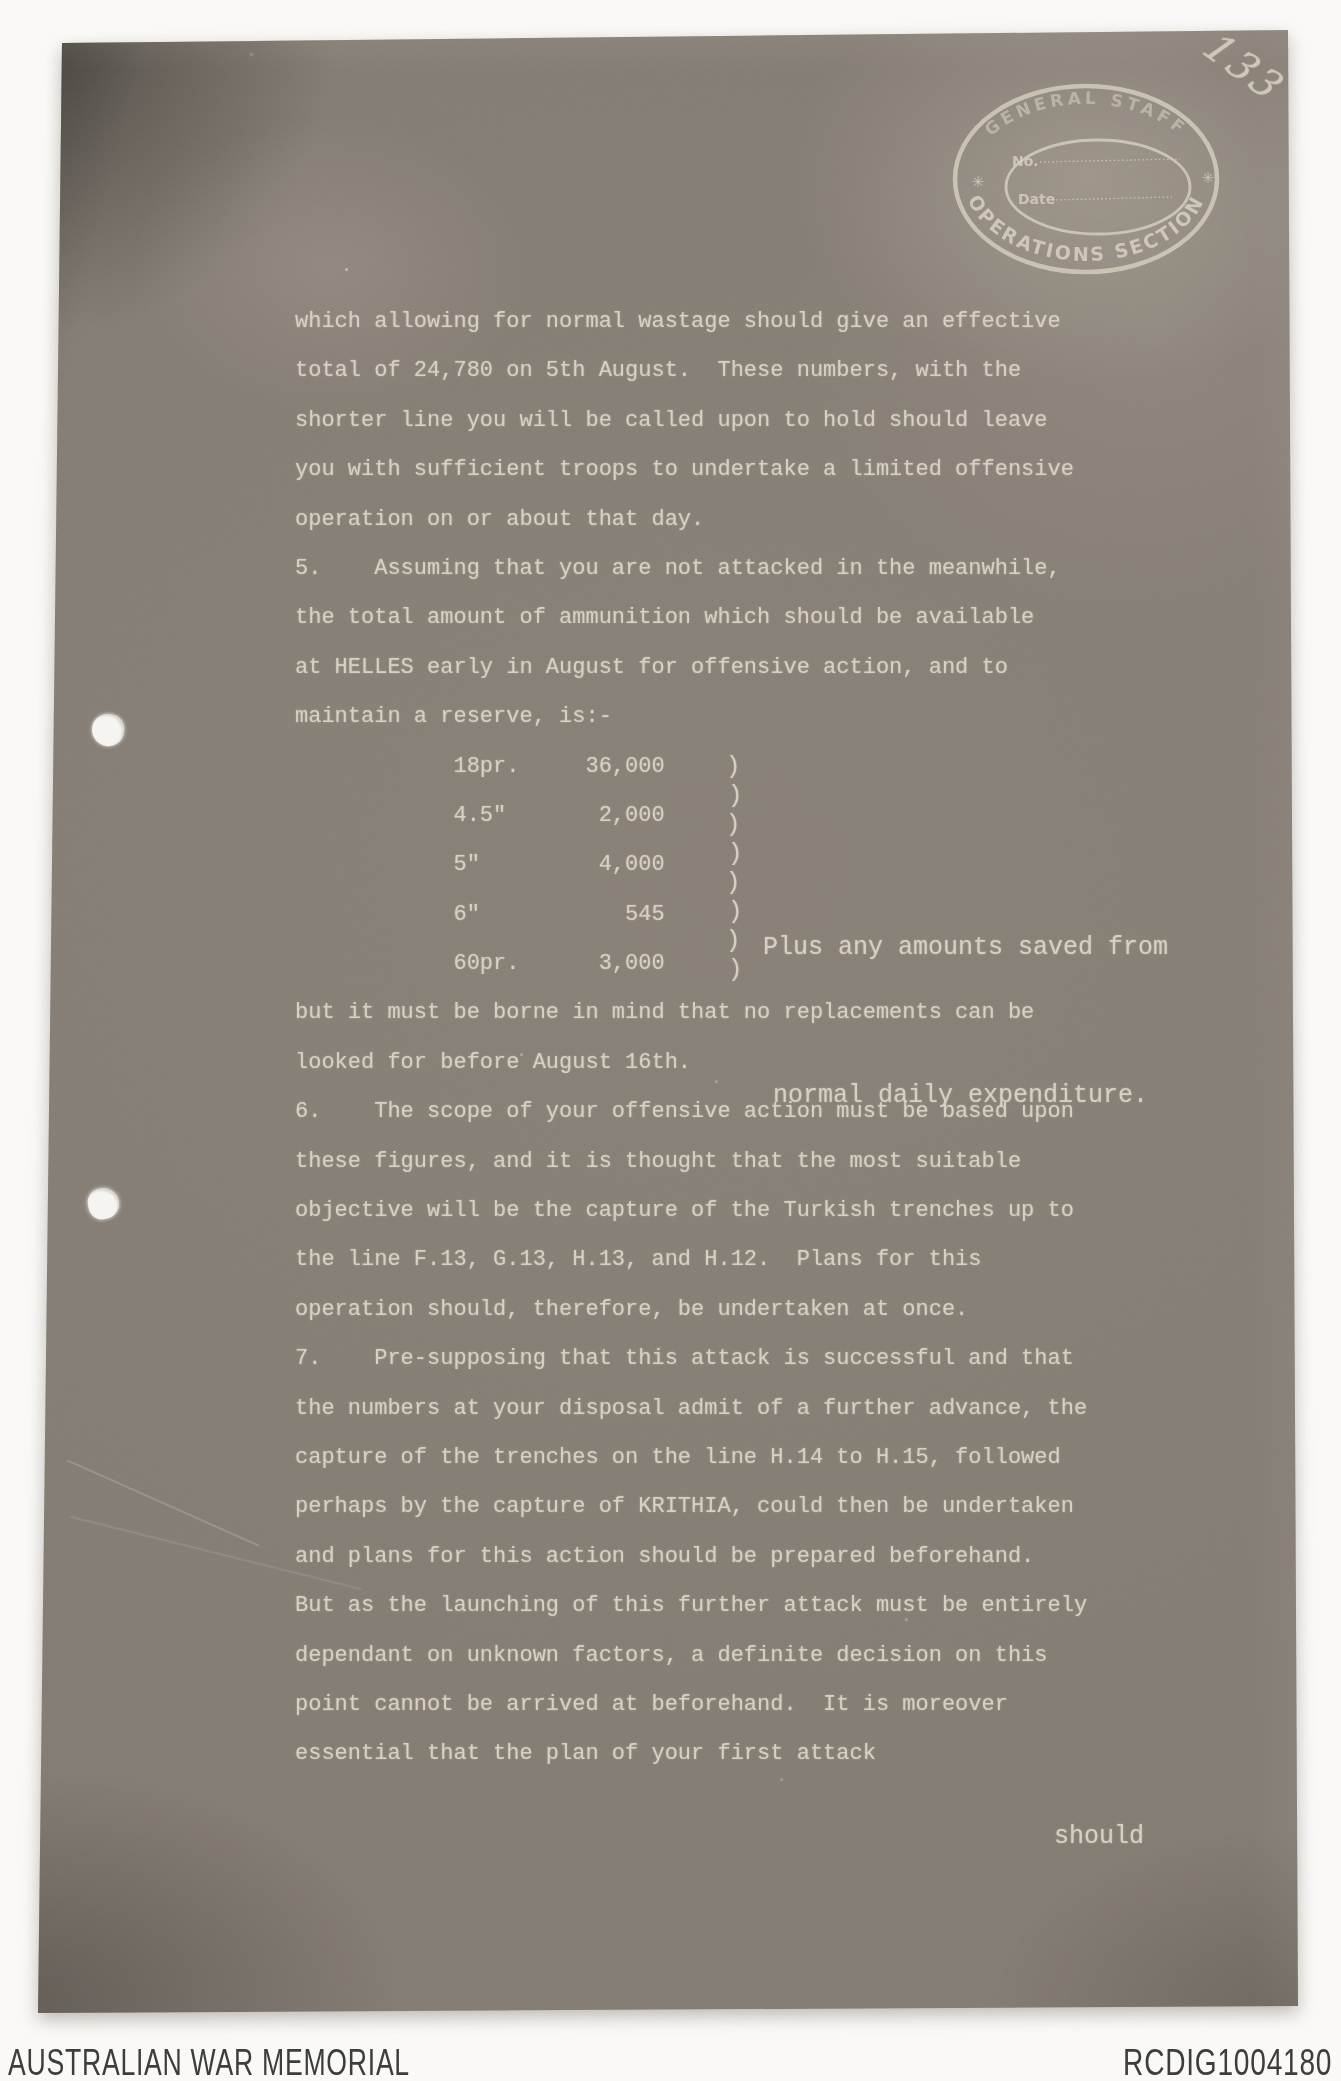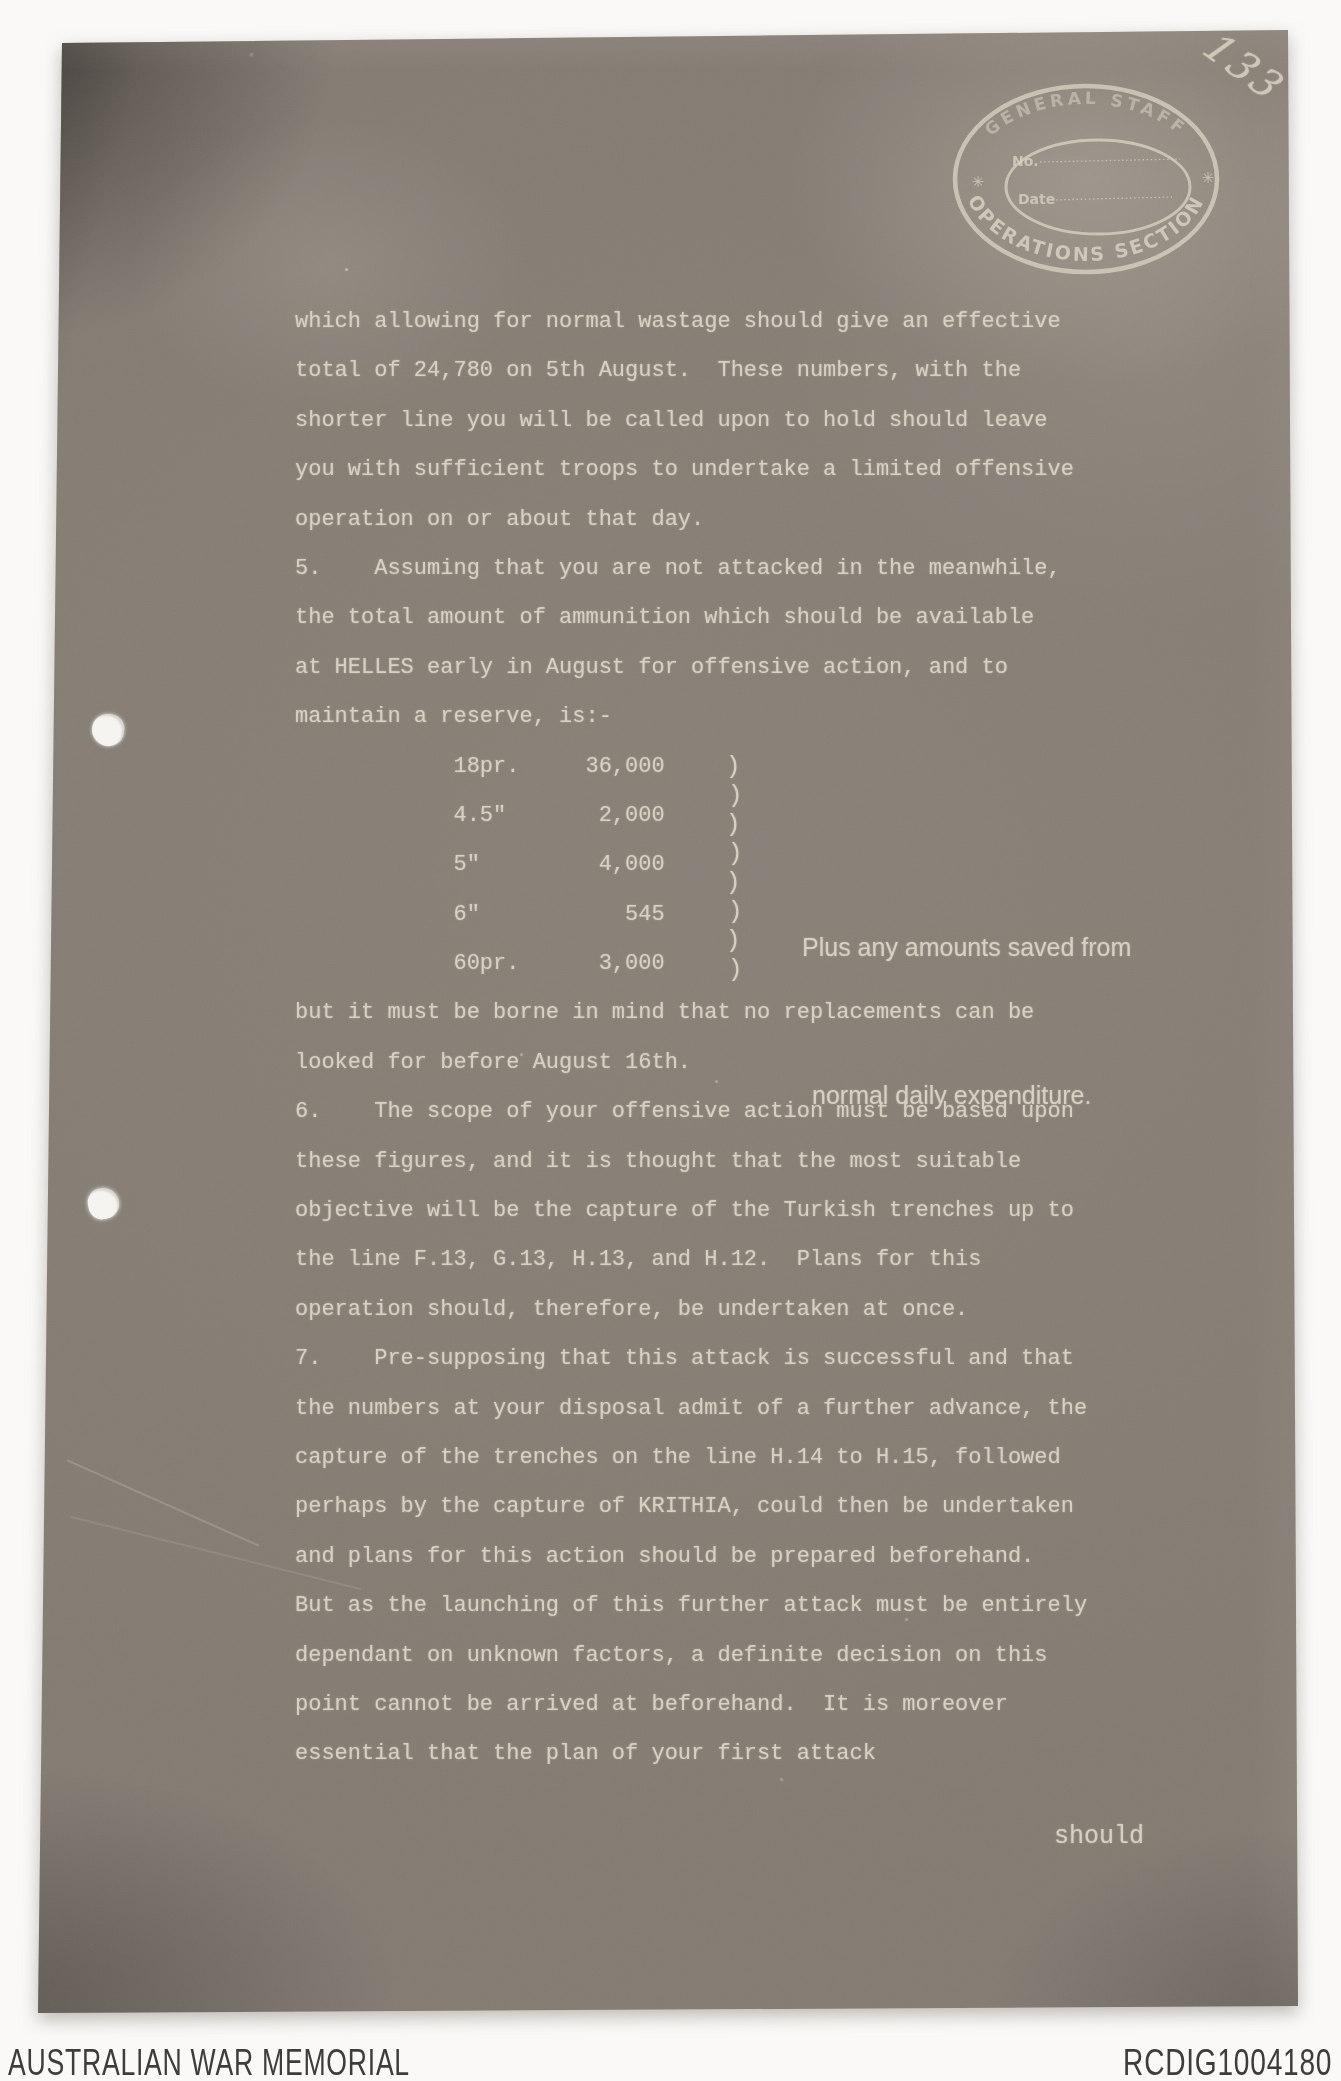--- a/index.html
+++ b/index.html
@@ -39,24 +39,23 @@
   .brace{
     position:absolute;left:726px;top:752px;
     font-family:"Liberation Mono","DejaVu Sans Mono",monospace;
     font-size:24px;line-height:29px;color:#d9d1c2;
     text-shadow:0 0 2px rgba(220,213,198,.5);
   }
   .brace div{height:29px;}
   .brace div:nth-child(even){transform:translateX(2px);}
   .table-note{
     position:absolute;left:763px;top:824px;
-    font-family:Liberation Sans, sans-serif;
+    font-family:Liberation Mono, monospace;
     font-size:25px;line-height:49.4px;color:#d9d1c2;white-space:pre;
     text-shadow:0 0 2px rgba(220,213,198,.55);
-    margin-left:39px;
   }
   .table-note .n2{padding-left:10px;}
   .catchword{
     position:absolute;left:1054px;top:1822px;
     font-family:"Liberation Mono","DejaVu Sans Mono",monospace;
     font-size:25px;color:#d9d1c2;
     text-shadow:0 0 2px rgba(220,213,198,.55);
   }
   .hole{
     position:absolute;background:#f7f6f2;

